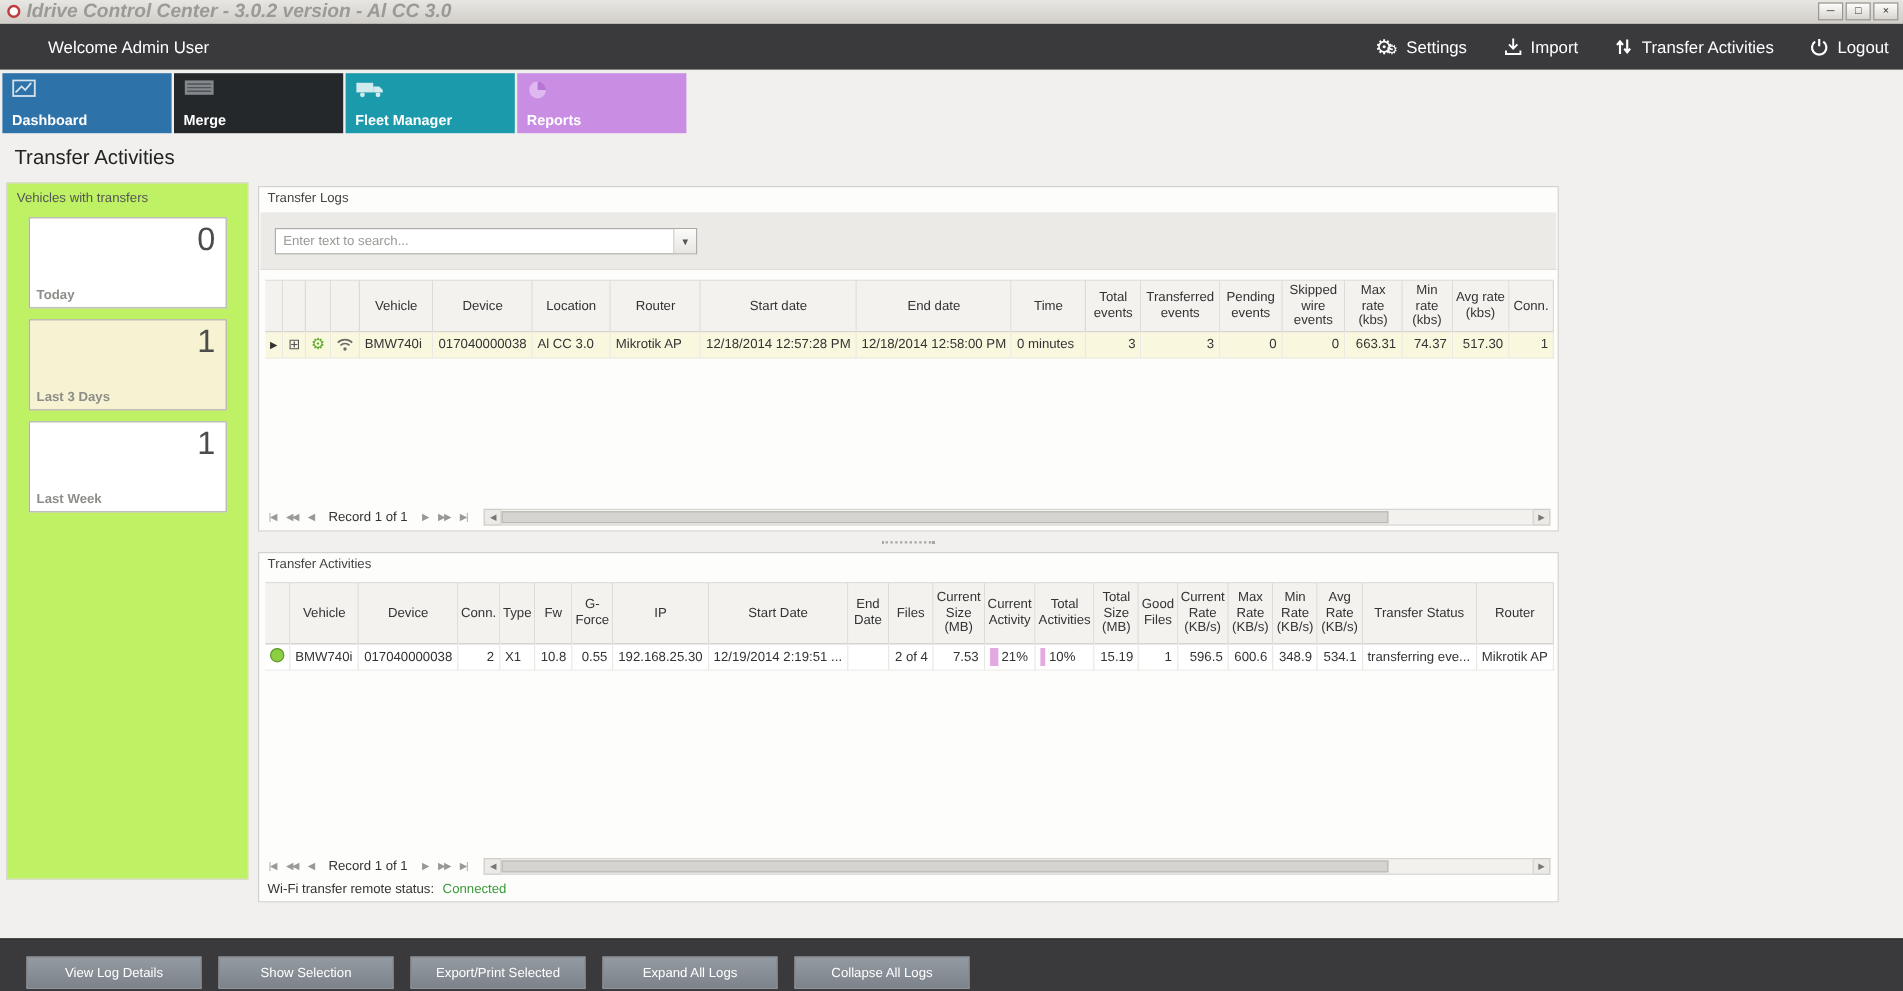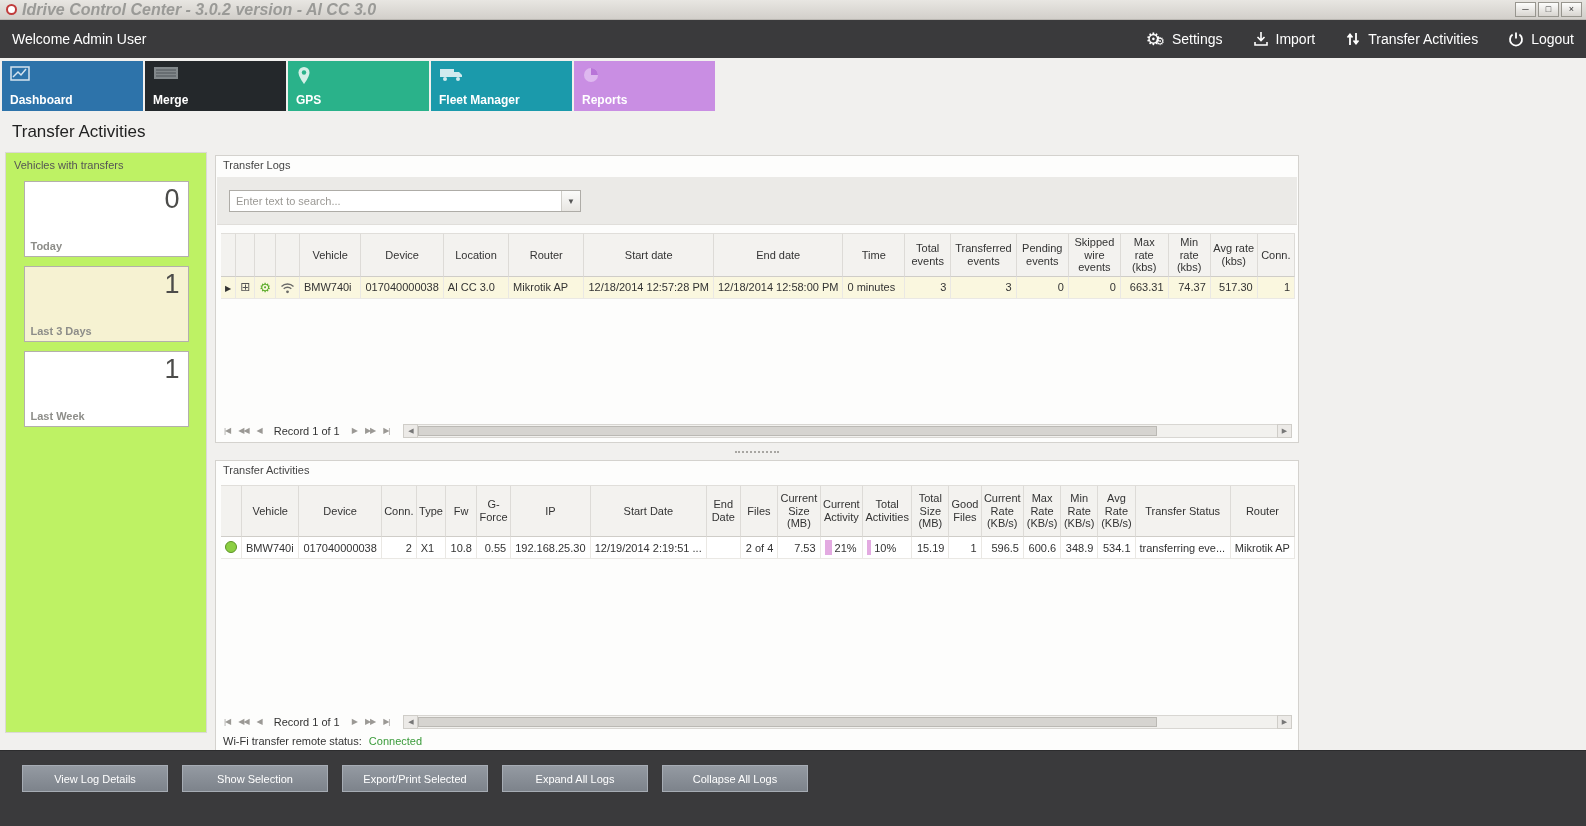--- a/index.html
+++ b/index.html
@@ -13,21 +13,21 @@
     display:flex; align-items:center; padding:0 4px; }
   .app-icon { width:11px; height:11px; border:2px solid #c03b3b; border-radius:50%; margin:0 5px 0 2px; background:#fff; }
   .win-title { font-size:16px; font-weight:bold; color:#9a9a97;font-style:italic; }
   .win-controls { margin-left:auto; display:flex; gap:2px; }
   .win-btn { width:21px; height:15px; background:linear-gradient(#fdfdfc,#d8d5d0); border:1px solid #98968f;
     font-size:9px; line-height:12px; text-align:center; color:#333; cursor:default; }
 
   
   .topbar { position:absolute; top:20px; left:0; right:0; height:38px; background:#3a3a3c; color:#fff;
     display:flex; align-items:center; padding:0 12px; }
-  .welcome { font-size:14px; }
+  .welcome { font-size:14px;margin-left:28px; }
   .topbar-actions { margin-left:auto; display:flex; align-items:center; gap:30px; }
   .topbar-action { display:flex; align-items:center; gap:7px; font-size:14px; cursor:pointer; white-space:nowrap; }
   .gear-big { font-size:17px; line-height:17px; color:#fff; }
   .gear-small { font-size:11px; line-height:11px; color:#fff; margin-left:-6px; margin-top:-8px; display:inline-block; }
   .svgicon { display:block; }
 
   
   .tiles { position:absolute; top:61px; left:2px; display:flex; gap:2px; }
   .tile { width:141px; height:50px; position:relative; color:#fff; cursor:pointer; }
   .tile-icon { position:absolute; left:8px; top:5px; opacity:.8; }
@@ -91,21 +91,21 @@
   .rec-label { margin:0 6px; font-size:11px; color:#333; }
   .hscroll { flex:1; display:flex; align-items:center; height:14px; margin-left:8px; }
   .sb-btn { width:15px; height:14px; font-size:7px; color:#777; background:#eceae7; border:1px solid #cfcdc8; display:flex; align-items:center; justify-content:center; cursor:pointer; }
   .sb-track { flex:1; height:14px; background:#f2f1ee; border-top:1px solid #d8d6d2; border-bottom:1px solid #d8d6d2; position:relative; }
   .sb-thumb { position:absolute; left:0; top:1px; bottom:1px; width:86%; background:#d6d4d0; border:1px solid #bbb9b4; cursor:grab; }
 
   .wifi-status { position:absolute; left:7px; bottom:4px; font-size:11px; color:#333; }
   .wifi-status .ok { color:#3a9b3a; margin-left:4px; }
 
   
-  .footer { position:absolute; left:0; right:0; bottom:0; height:76px; background:#3a3a3c; border-top:1px solid #2c2c2e;
+  .footer { position:absolute; left:0; right:0; bottom:0; height:44px; background:#3a3a3c; border-top:1px solid #2c2c2e;
     display:flex; align-items:flex-start; padding:14px 0 0 22px; gap:14px; }
   .footer-btn { width:146px; height:27px; background:linear-gradient(#949aa2,#7d838b); border:1px solid #a6acb4;
     color:#fff; font-size:11px; font-family:inherit; cursor:pointer; }
 </style>
 </head>
 <body>
 
 <div class="app">
 
   <div class="titlebar">
@@ -156,27 +156,20 @@
         <polyline points="3,11 8,6 11,9 16,3" fill="none" stroke="#fff" stroke-width="1.5"></polyline>
       </svg>
       <span class="tile-label">Dashboard</span>
     </div>
     <div class="tile" style="background-color: rgb(36, 40, 43);">
       <svg class="tile-icon" width="26" height="16" viewBox="0 0 26 16">
         <rect x="1" y="1" width="24" height="12" fill="#9aa0a4"></rect>
         <path d="M3 4h20M3 7h20M3 10h20" stroke="#5b6064" stroke-width="1.2"></path>
       </svg>
       <span class="tile-label">Merge</span>
-    </div>
-    <div class="tile" style="background-color: rgb(42, 178, 138);">
-      <svg class="tile-icon" width="16" height="20" viewBox="0 0 16 20">
-        <path d="M8 1a5.5 5.5 0 0 0-5.5 5.5C2.5 11 8 18 8 18s5.5-7 5.5-11.5A5.5 5.5 0 0 0 8 1z" fill="#fff"></path>
-        <circle cx="8" cy="6.5" r="2.2" fill="#2ab28a"></circle>
-      </svg>
-      <span class="tile-label">GPS</span>
     </div>
     <div class="tile" style="background-color: rgb(27, 154, 171);">
       <svg class="tile-icon" width="26" height="17" viewBox="0 0 26 17">
         <rect x="1" y="3" width="14" height="8" fill="#fff"></rect>
         <path d="M15 6h5l3 3v2h-8z" fill="#fff"></path>
         <circle cx="6" cy="13" r="2" fill="#fff"></circle>
         <circle cx="19" cy="13" r="2" fill="#fff"></circle>
       </svg>
       <span class="tile-label">Fleet Manager</span>
     </div>

